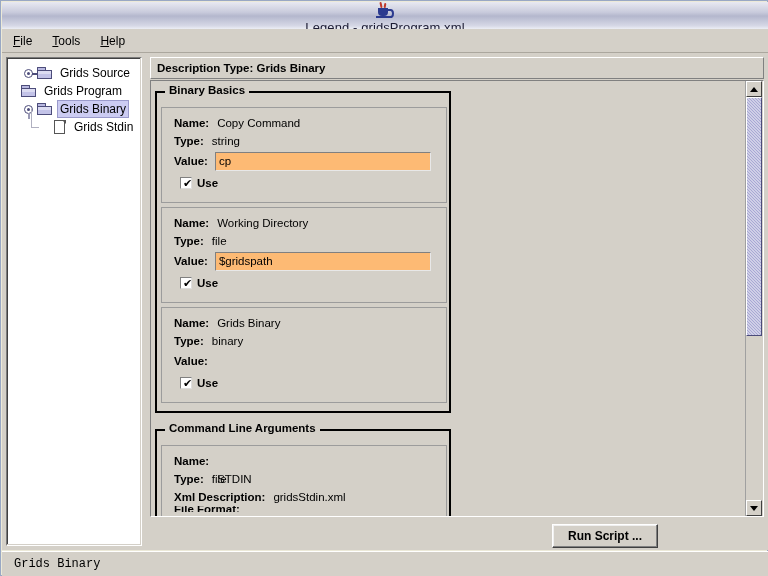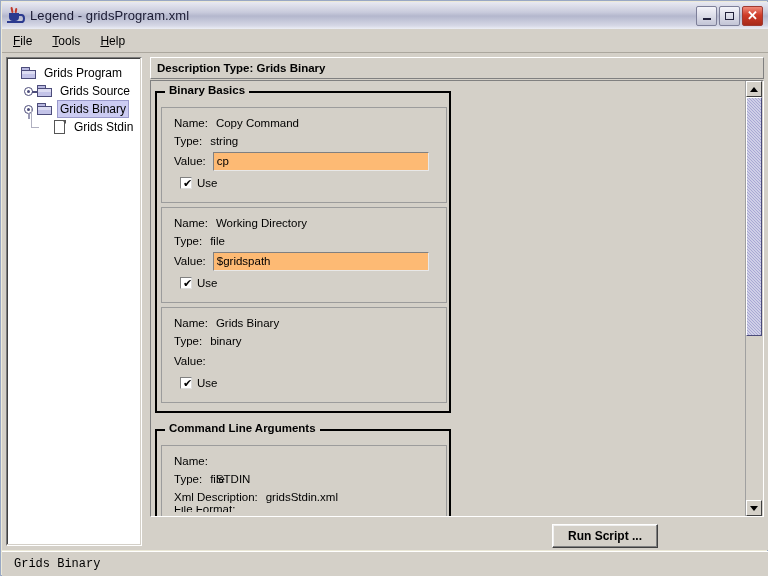--- a/index.html
+++ b/index.html
@@ -12,21 +12,21 @@
     position:absolute;left:0;top:0;width:768px;height:576px;
     box-sizing:border-box;
     background:#ece9d8;
     border:1px solid #99a8c4;
   }
   
   .titlebar{
     position:absolute;left:1px;top:1px;width:766px;height:27px;
     background:linear-gradient(to bottom,#e8e9f2 0%,#c9cbdc 38%,#b4b7cd 52%,#d6d8e6 88%,#eceef5 100%);
     border-bottom:1px solid #9a9ab0;
-    display:flex;align-items:center;
+    display:flex;align-items:center;flex-direction:column;
   }
   .tb-icon{
     width:18px;height:18px;margin-left:5px;margin-right:5px;
     position:relative;flex:none;
   }
   .cup{
     position:absolute;left:2px;top:6px;width:10px;height:8px;
     background:#2b3a8f;border-radius:0 0 4px 4px;
   }
   .cup-handle{
@@ -211,21 +211,21 @@
   .group > .legend{
     position:absolute;top:-9px;left:8px;background:#d4d0c8;
     padding:0 4px;font-size:11.5px;font-weight:bold;color:#000;
     white-space:nowrap;
   }
   .subpanel{
     position:absolute;box-sizing:border-box;
     border:1px solid #9c9c9c;background:#d4d0c8;
   }
   .row{display:flex;align-items:center;height:18px;margin-left:12px;}
-  .lbl{font-size:11.5px;font-weight:normal;color:#000;}
+  .lbl{font-size:11.5px;font-weight:bold;color:#000;}
   .val{font-size:11.5px;color:#000;}
   .textfield{
     box-sizing:border-box;height:19px;background:#fdba74;
     border:1px solid #808080;
     border-right-color:#e8e8e8;border-bottom-color:#e8e8e8;
     font-size:11.5px;color:#000;display:flex;align-items:center;
     padding-left:3px;
   }
   .cbrow{display:flex;align-items:center;margin-left:18px;height:18px;}
   .checkbox{
@@ -294,40 +294,40 @@
     <div class="menu-item"><u>T</u>ools</div>
     <div class="menu-item"><u>H</u>elp</div>
   </div>
 
   <div class="content">
 
     <div class="tree-panel">
       <div class="tree">
 
         <div class="tnode" style="padding-left:14px;">
+          <div class="handle">
+            <div class="hcircle"></div>
+              <div class="hdot"></div>
+              <div class="hline-r"></div>
+          </div>
           <div class="folder">
             <div class="f-tab"></div>
               <div class="f-body"></div>
               <div class="f-shine"></div>
           </div>
-          <div class="tlabel">Grids Program</div>
+          <div class="tlabel">Grids Source</div>
         </div>
 
         <div class="tnode" style="padding-left:14px;">
-          <div class="handle">
-            <div class="hcircle"></div>
-              <div class="hdot"></div>
-              <div class="hline-r"></div>
-          </div>
           <div class="folder">
             <div class="f-tab"></div>
               <div class="f-body"></div>
               <div class="f-shine"></div>
           </div>
-          <div class="tlabel">Grids Source</div>
+          <div class="tlabel">Grids Program</div>
         </div>
 
         <div class="tnode" style="padding-left:14px;">
           <div class="handle">
             <div class="hcircle"></div>
               <div class="hdot"></div>
               <div class="hline-d"></div>
           </div>
           <div class="folder">
             <div class="f-tab"></div>

